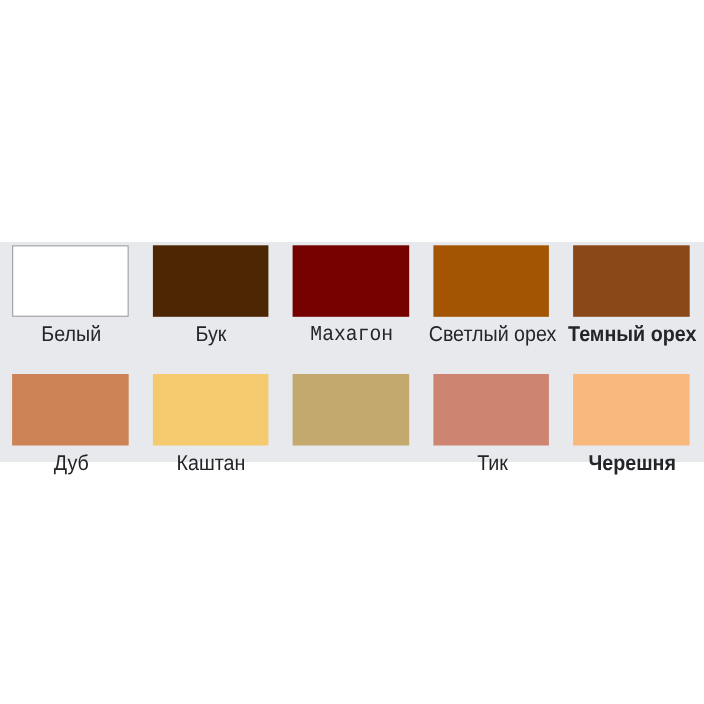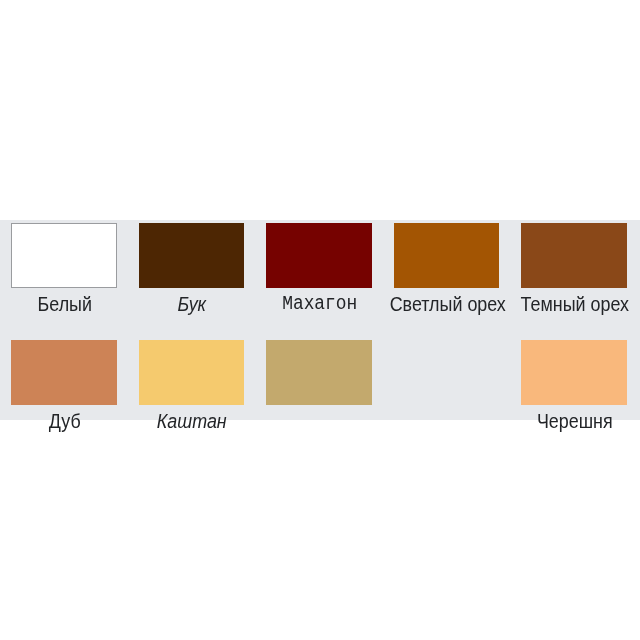--- a/index.html
+++ b/index.html
@@ -42,24 +42,24 @@
   }
   .row.r0 { top: 3px; }
   .row.r1 { top: 100.2px; margin-top: 20px; }
   .cell {
     position: absolute;
     top: 0;
     width: 105.6px;
     height: 98px;
   }
   .cell.c0 { left: 0; }
-  .cell.c1 { left: 127.6px; font-style: italic; }
+  .cell.c1 { left: 127.6px; }
   .cell.c2 { left: 255.2px; font-family: Liberation Mono, monospace; }
   .cell.c3 { left: 382.8px; }
-  .cell.c4 { left: 510.4px; }
+  .cell.c4 { left: 510.4px; font-weight: bold; }
   .chip {
     height: 65px;
     width: 105.6px;
     box-sizing: border-box;
     background: #ffffff;
   }
   .chip.outlined {
     border: 1px solid #9a9c9f;
   }
   .label {
@@ -127,20 +127,26 @@
         </div>
         <div class="cell c1">
           <div class="chip" style="background: rgb(245, 202, 110); border-color: rgb(154, 156, 159);"></div>
           <div class="label">
               <span>Каштан</span>
             </div>
         </div>
         <div class="cell c2">
           <div class="chip" style="background: rgb(195, 169, 109); border-color: rgb(154, 156, 159);"></div>
         </div>
+        <div class="cell c3">
+          <div class="chip" style="background: rgb(205, 133, 114); border-color: rgb(154, 156, 159);"></div>
+          <div class="label">
+              <span>Тик</span>
+            </div>
+        </div>
         <div class="cell c4">
           <div class="chip" style="background: rgb(249, 184, 124); border-color: rgb(154, 156, 159);"></div>
           <div class="label">
               <span>Черешня</span>
             </div>
         </div>
       </div>
     </div>
   </div>
 </div>

